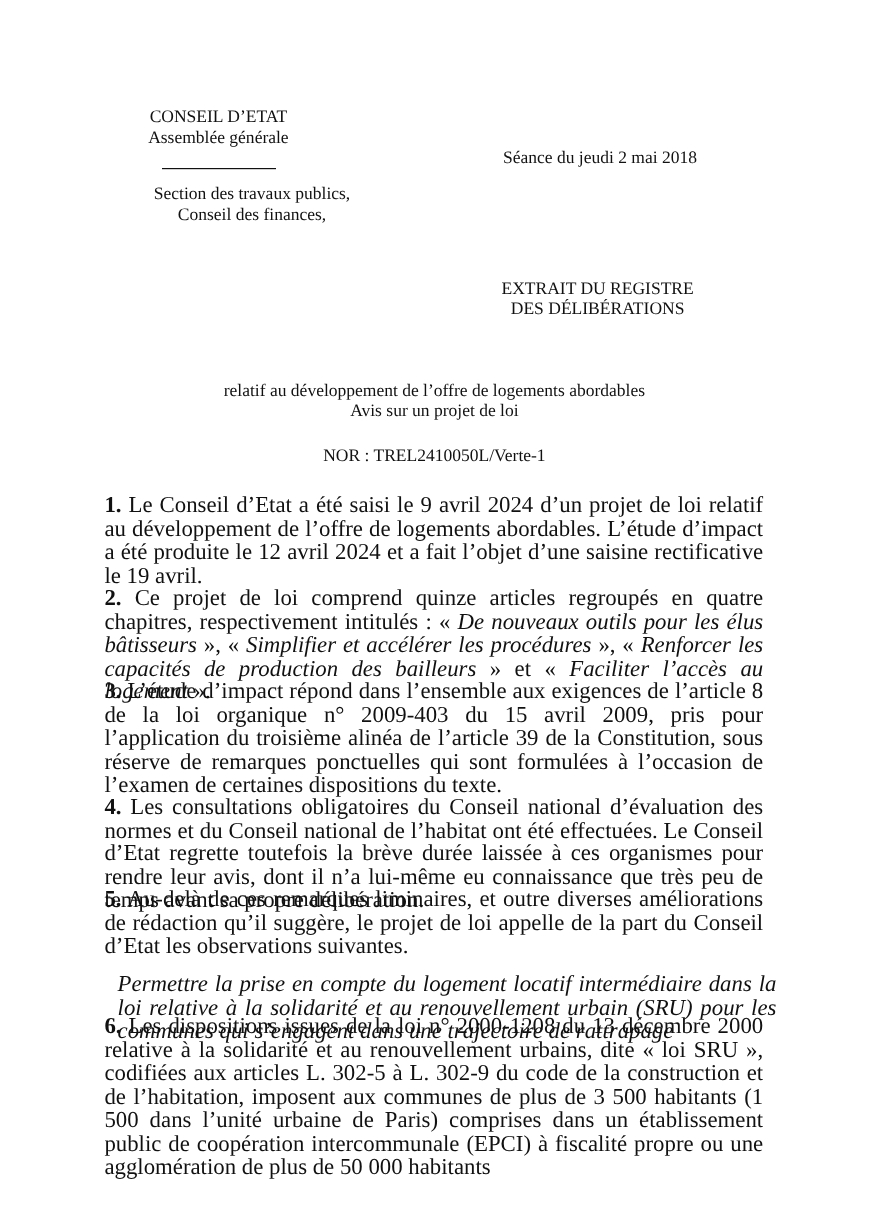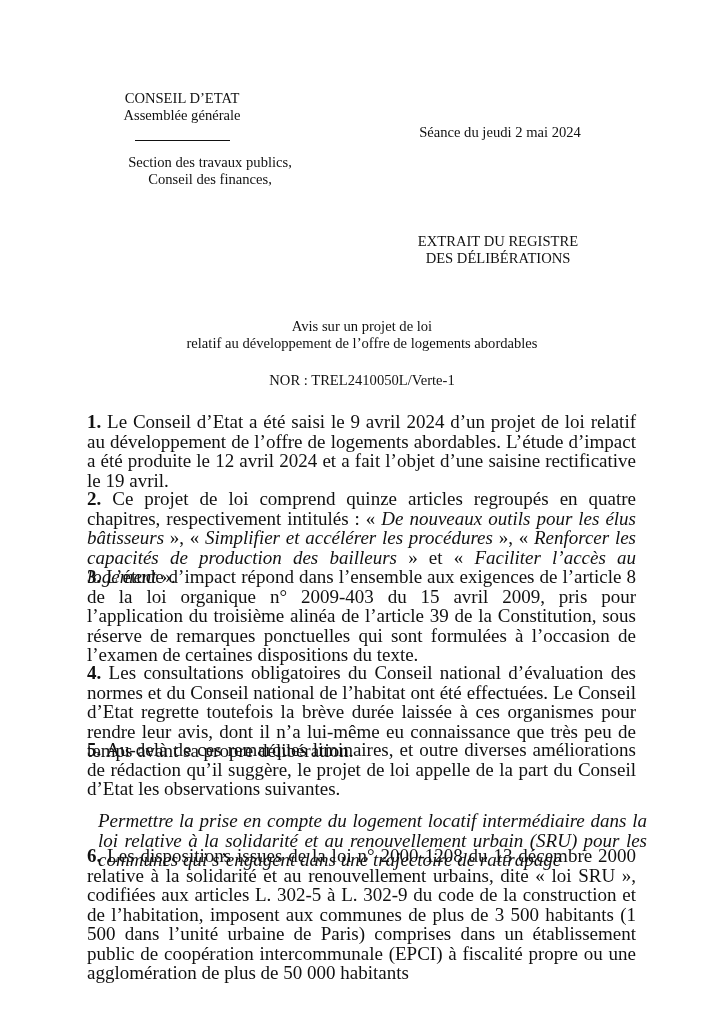--- a/index.html
+++ b/index.html
@@ -40,30 +40,30 @@
   <div>CONSEIL D’ETAT</div>
   <div>Assemblée générale</div>
   <div class="rule"></div>
 </div>
 
 <div class="abs hdr bold center" id="sections">
   <div>Section des travaux publics,</div>
   <div>Conseil des finances,</div>
 </div>
 
-<div class="abs hdr bold center" id="seance">Séance du jeudi 2 mai 2024</div>
+<div class="abs hdr bold center" id="seance">Séance du jeudi 2 mai 2018</div>
 
 <div class="abs hdr bold center" id="extrait">
   <div>EXTRAIT DU REGISTRE</div>
   <div>DES DÉLIBÉRATIONS</div>
 </div>
 
 <div class="abs hdr bold center" id="title-block">
+  <div>relatif au développement de l’offre de logements abordables</div>
   <div>Avis sur un projet de loi</div>
-  <div>relatif au développement de l’offre de logements abordables</div>
 </div>
 
 <div class="abs center" id="nor">NOR : TREL2410050L/Verte-1</div>
 
 <p class="para" id="p1" style="margin:0">
   <span class="num">1.</span><span> Le Conseil d’Etat a été saisi le 9 avril 2024 d’un projet de loi relatif au développement de l’offre de logements abordables. L’étude d’impact a été produite le 12 avril 2024 et a fait l’objet d’une saisine rectificative le 19 avril.</span>
 </p>
 
 <p class="para" id="p2" style="margin:0">
   <span class="num">2.</span><span> Ce projet de loi comprend quinze articles regroupés en quatre chapitres, respectivement intitulés : « </span><i>De nouveaux outils pour les élus bâtisseurs</i><span> », « </span><i>Simplifier et accélérer les procédures</i><span> », « </span><i>Renforcer les capacités de production des bailleurs</i><span> » et « </span><i>Faciliter l’accès au logement</i><span> ».</span>

